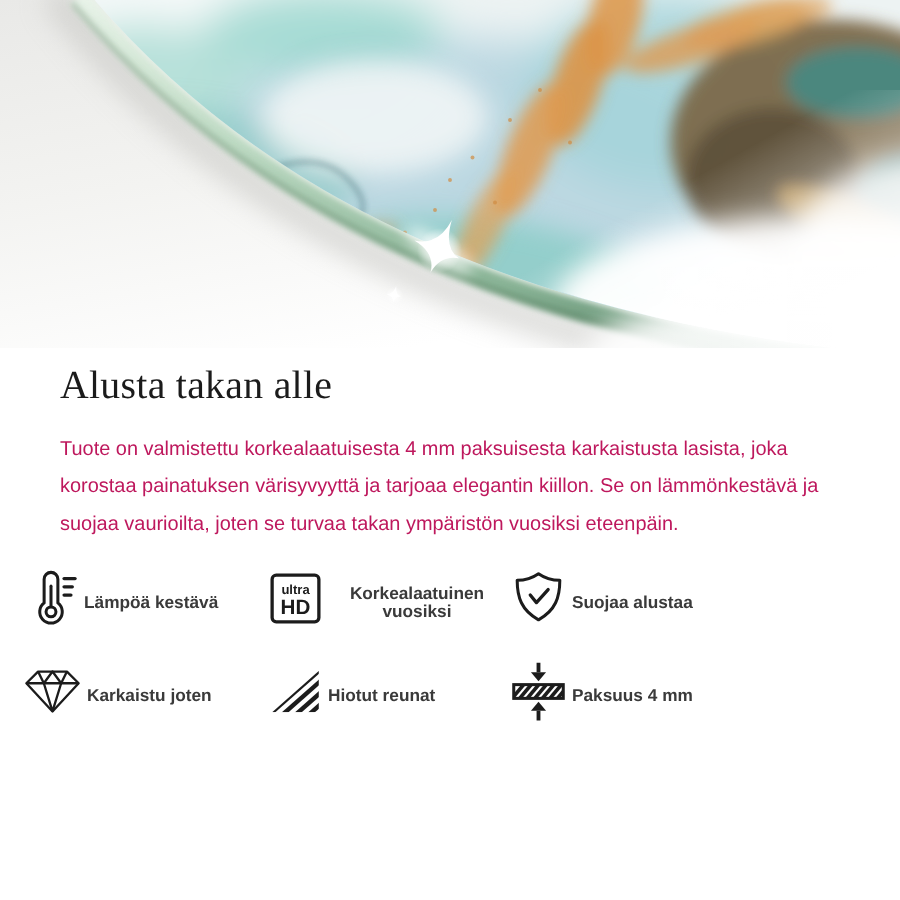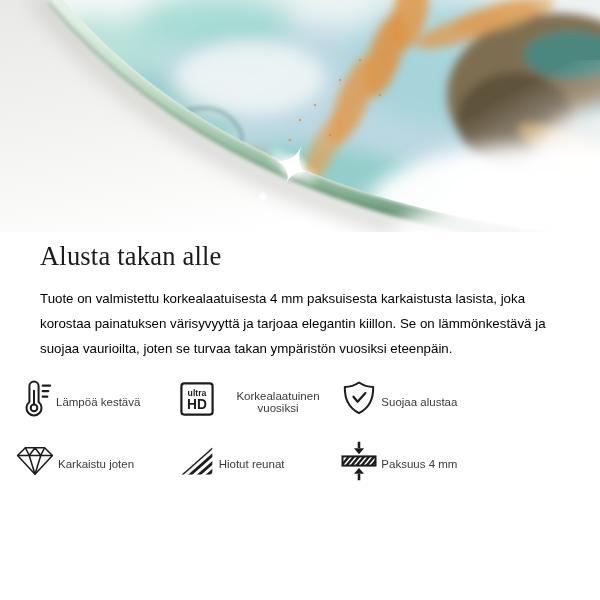--- a/index.html
+++ b/index.html
@@ -17,31 +17,31 @@
     line-height:35px;
     color:#1b1b1b;
     letter-spacing:0.2px;
   }
   .heading span { display:block; }
   .desc {
     margin:12px 40px 0 40px;
     width:523px;
     font-size:13.3px;
     line-height:25px;
-    color:#000000;
+    color:#be185d;
   }
   .features {
     display:grid;
     grid-template-columns:repeat(3,1fr);
     margin:14px 12px 0 12px;
     row-gap:14px;
   }
   .feature { display:flex; align-items:center; text-align:center; }
   .icon-wrap { height:48px; display:flex; align-items:center; justify-content:center; }
-  .flabel { margin-top:6px; font-size:11.5px; color:#3a3a3a; }
+  .flabel { margin-top:6px; font-size:11.5px; color:#3a3a3a;font-weight:bold; }
   .fico { display:block; }
 </style>
 </head>
 <body>
 
 <div class="page">
 
   <svg class="hero" viewBox="0 0 600 232" role="img">
     <defs>
       <linearGradient id="bgG" x1="0" y1="0" x2="0.45" y2="1">

